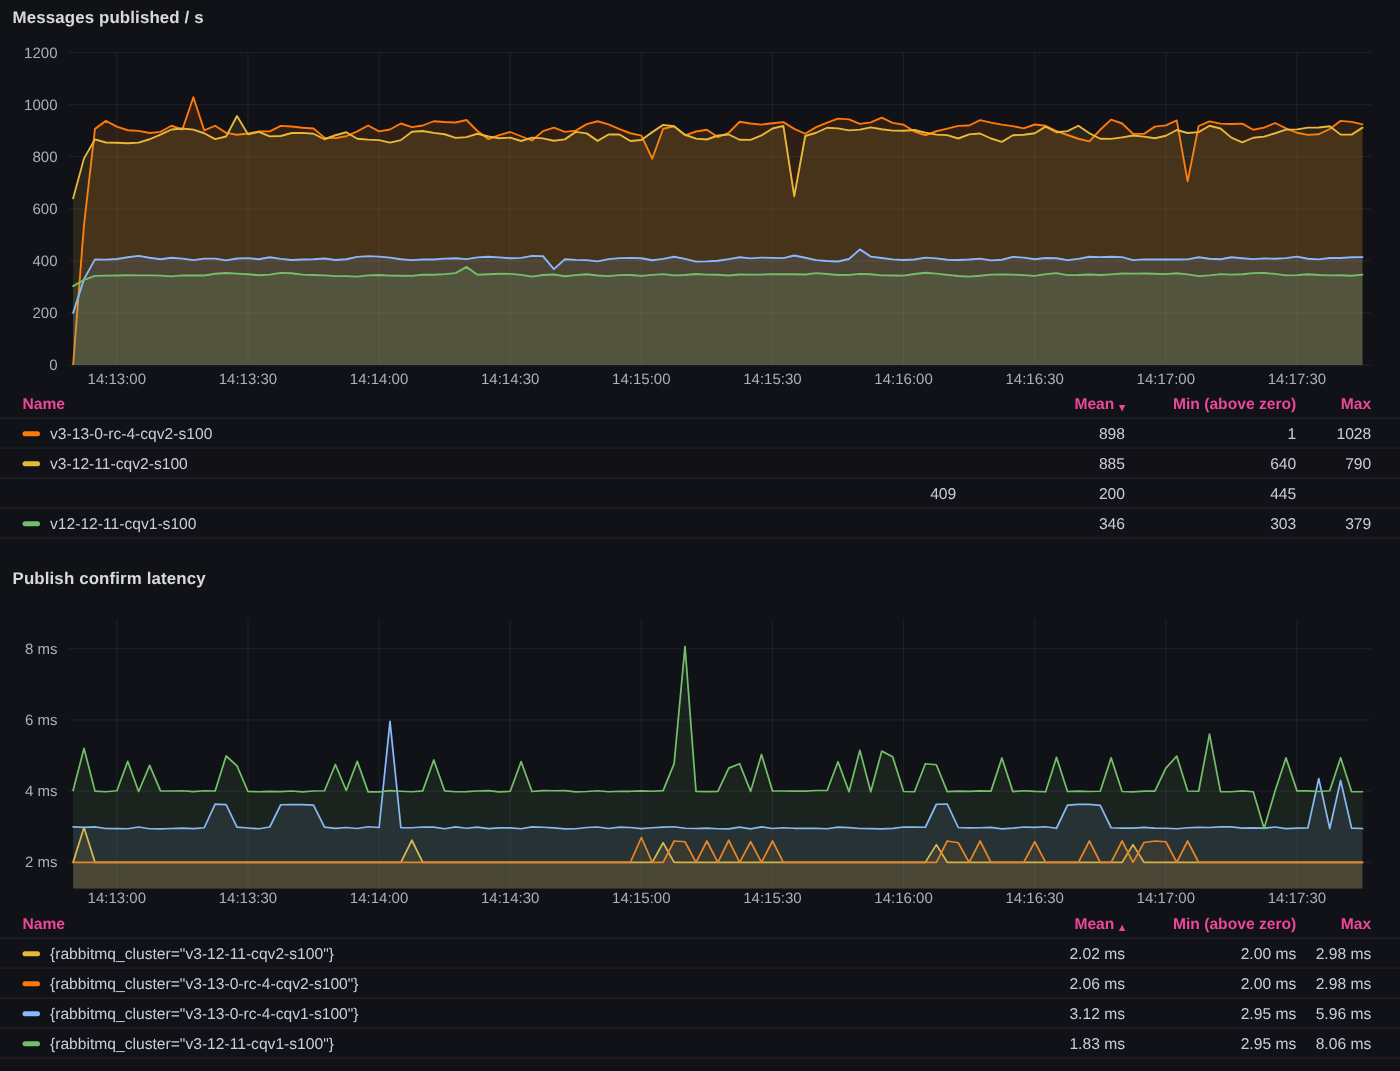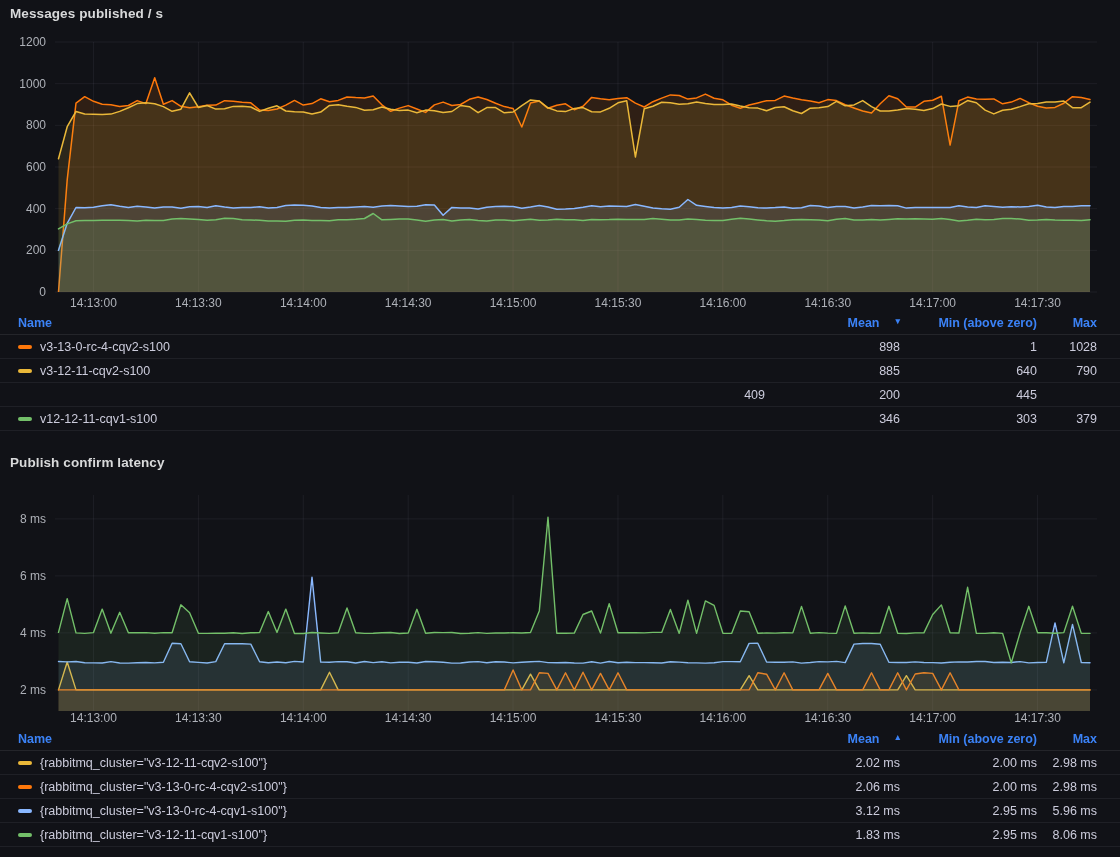--- a/index.html
+++ b/index.html
@@ -26,22 +26,22 @@
     align-items:center;
     height:24px;
     padding:0 23px 0 18px;
     border-bottom:1px solid rgba(204,204,220,0.08);
   }
   .lrow.lhead { border-bottom:1px solid rgba(204,204,220,0.10); }
   .lname { display:flex; align-items:center; gap:8px; min-width:0; cursor:pointer; }
   .swatch { display:inline-block; width:14px; height:4px; border-radius:2px; flex:0 0 auto; }
   .lbl { white-space:nowrap; overflow:hidden; text-overflow:ellipsis;text-align:center; }
   .num { text-align:right; font-variant-numeric:tabular-nums; white-space:nowrap; }
-  .head { color:#3b82f6; font-weight:700; cursor:pointer; }
-  .head.num { display:flex; justify-content:flex-end; align-items:flex-start; gap:16px; }
+  .head { color:#ec4899; font-weight:700; cursor:pointer; }
+  .head.num { display:flex; justify-content:flex-end; align-items:flex-end; gap:4px; }
   .caret { font-size:9px; line-height:1; position:relative; top:1px; }
 </style>
 </head>
 <body>
 
 <div>
 
   <section class="panel">
     <h2 class="panel-title">Messages published / s</h2>
     <svg class="chart" id="chart-svg-0" width="1120" height="285">

